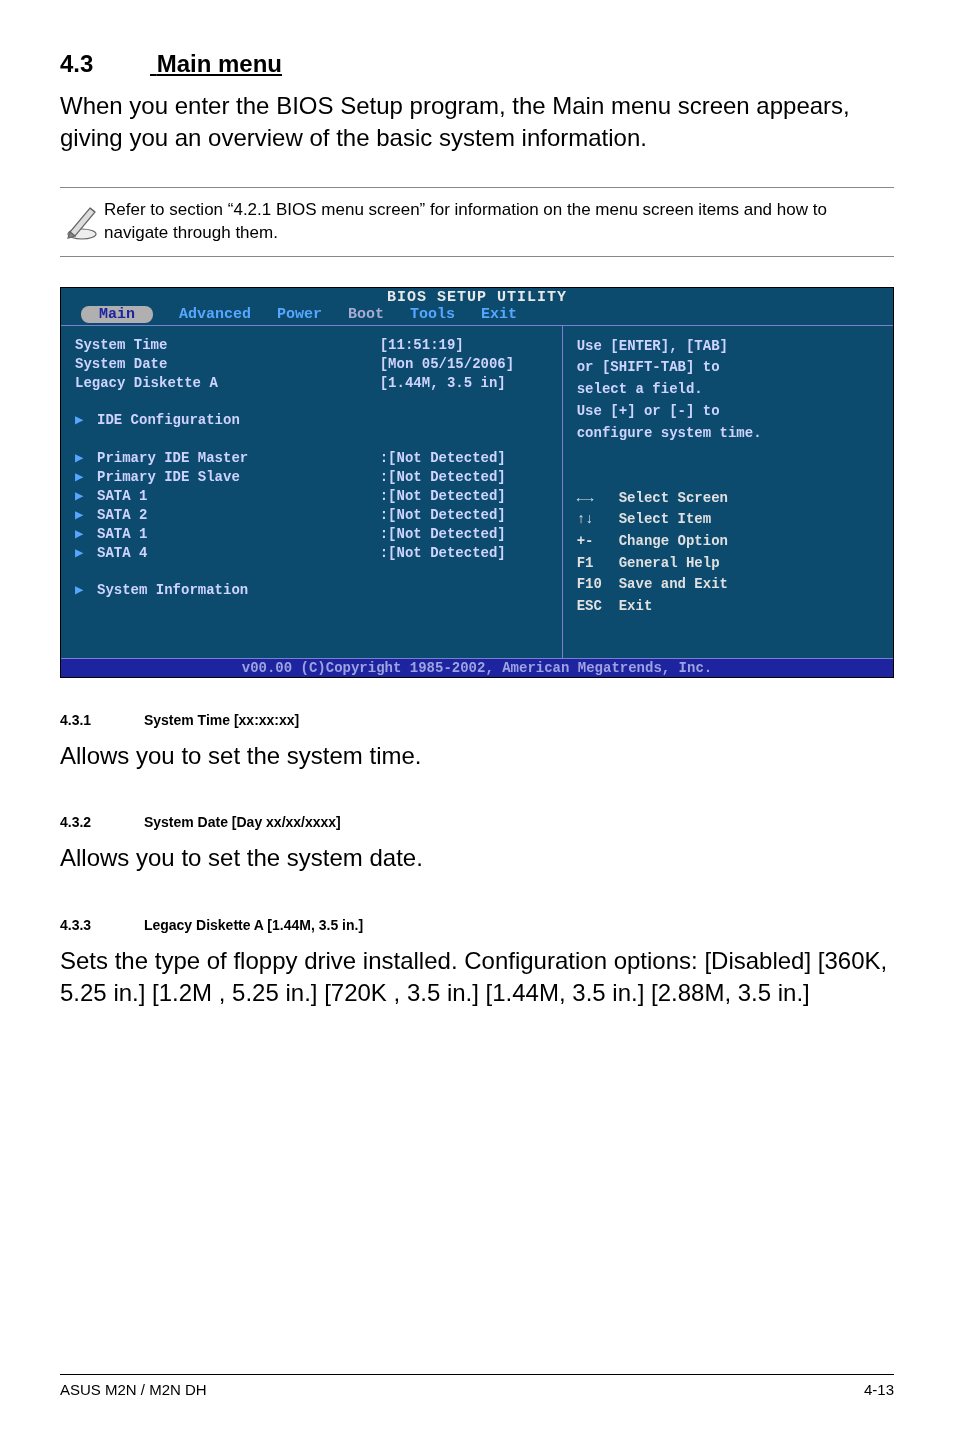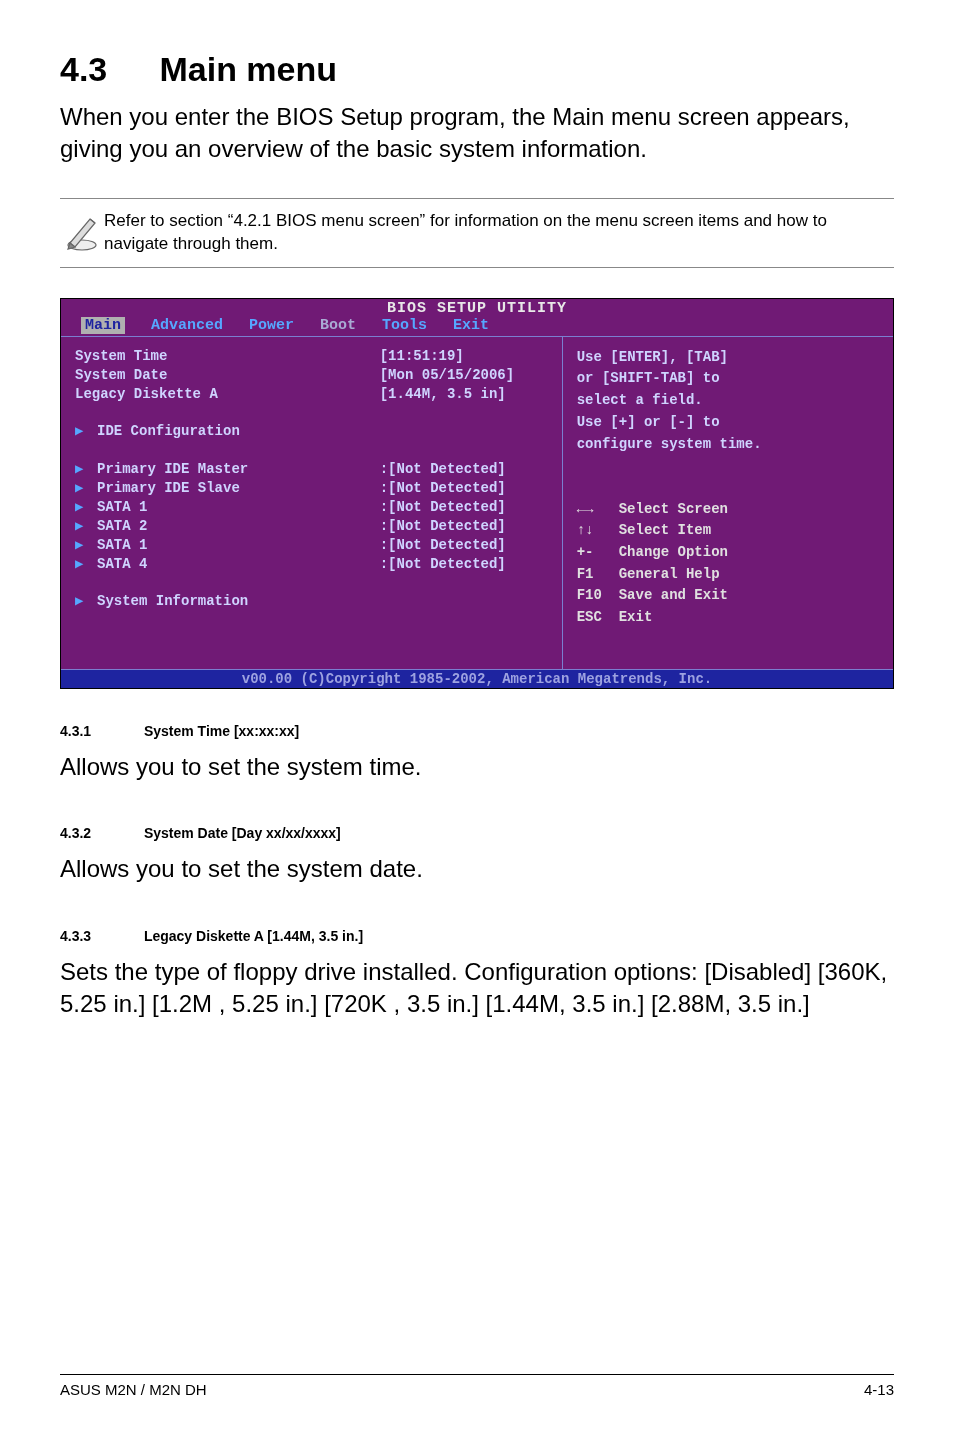--- a/index.html
+++ b/index.html
@@ -8,23 +8,24 @@
       font-family: Arial, Helvetica, sans-serif;
       color: #000;
       width: 954px;
       margin: 0 auto;
       padding: 50px 60px 40px 60px;
       display: flex;
       flex-direction: column;
       min-height: 1438px;
     }
     .main-heading {
-      font-size: 34px;
+      font-size: 24px;
       font-weight: bold;
       margin-bottom: 12px;
+      text-decoration: underline;
     }
     .main-heading .num { display: inline-block; width: 90px; }
     .body-text {
       font-size: 24px;
       line-height: 1.35;
       margin-bottom: 8px;
     }
 
     
     .note-wrap {
@@ -33,41 +34,41 @@
       margin: 24px 0 30px 0;
       padding: 10px 0;
       display: flex;
       align-items: center;
     }
     .note-text { font-size: 17px; line-height: 1.35; }
 
     
     .bios-box {
       border: 1px solid #000;
-      background: #701a75;
+      background: #0c4a6e;
       color: #cfd4ff;
       font-family: "Courier New", monospace;
       font-size: 14px;
       font-weight: bold;
     }
     .bios-title {
       text-align: center;
       color: #e8e8e8;
       font-size: 15px;
       letter-spacing: 1px;
       padding-top: 1px;
     }
     .bios-tabs {
       display: flex;
       gap: 26px;
       padding: 0 20px 2px 20px;
       color: #56a7ff;
       font-size: 15px;
     }
-    .bios-tabs .tab.active { background: #b0b0b0; color: #1e24a0; padding: 0 4px; }
+    .bios-tabs .tab.active { background: #b0b0b0; color: #1e24a0; padding: 0 18px; border-radius: 8px; }
     .bios-tabs .tab.grey { color: #a9abd4; }
     .bios-body {
       display: flex;
       border-top: 1px solid #7a7fd0;
     }
     .bios-left {
       flex: 1.55;
       padding: 10px 12px 20px 14px;
       border-right: 1px solid #7a7fd0;
     }

